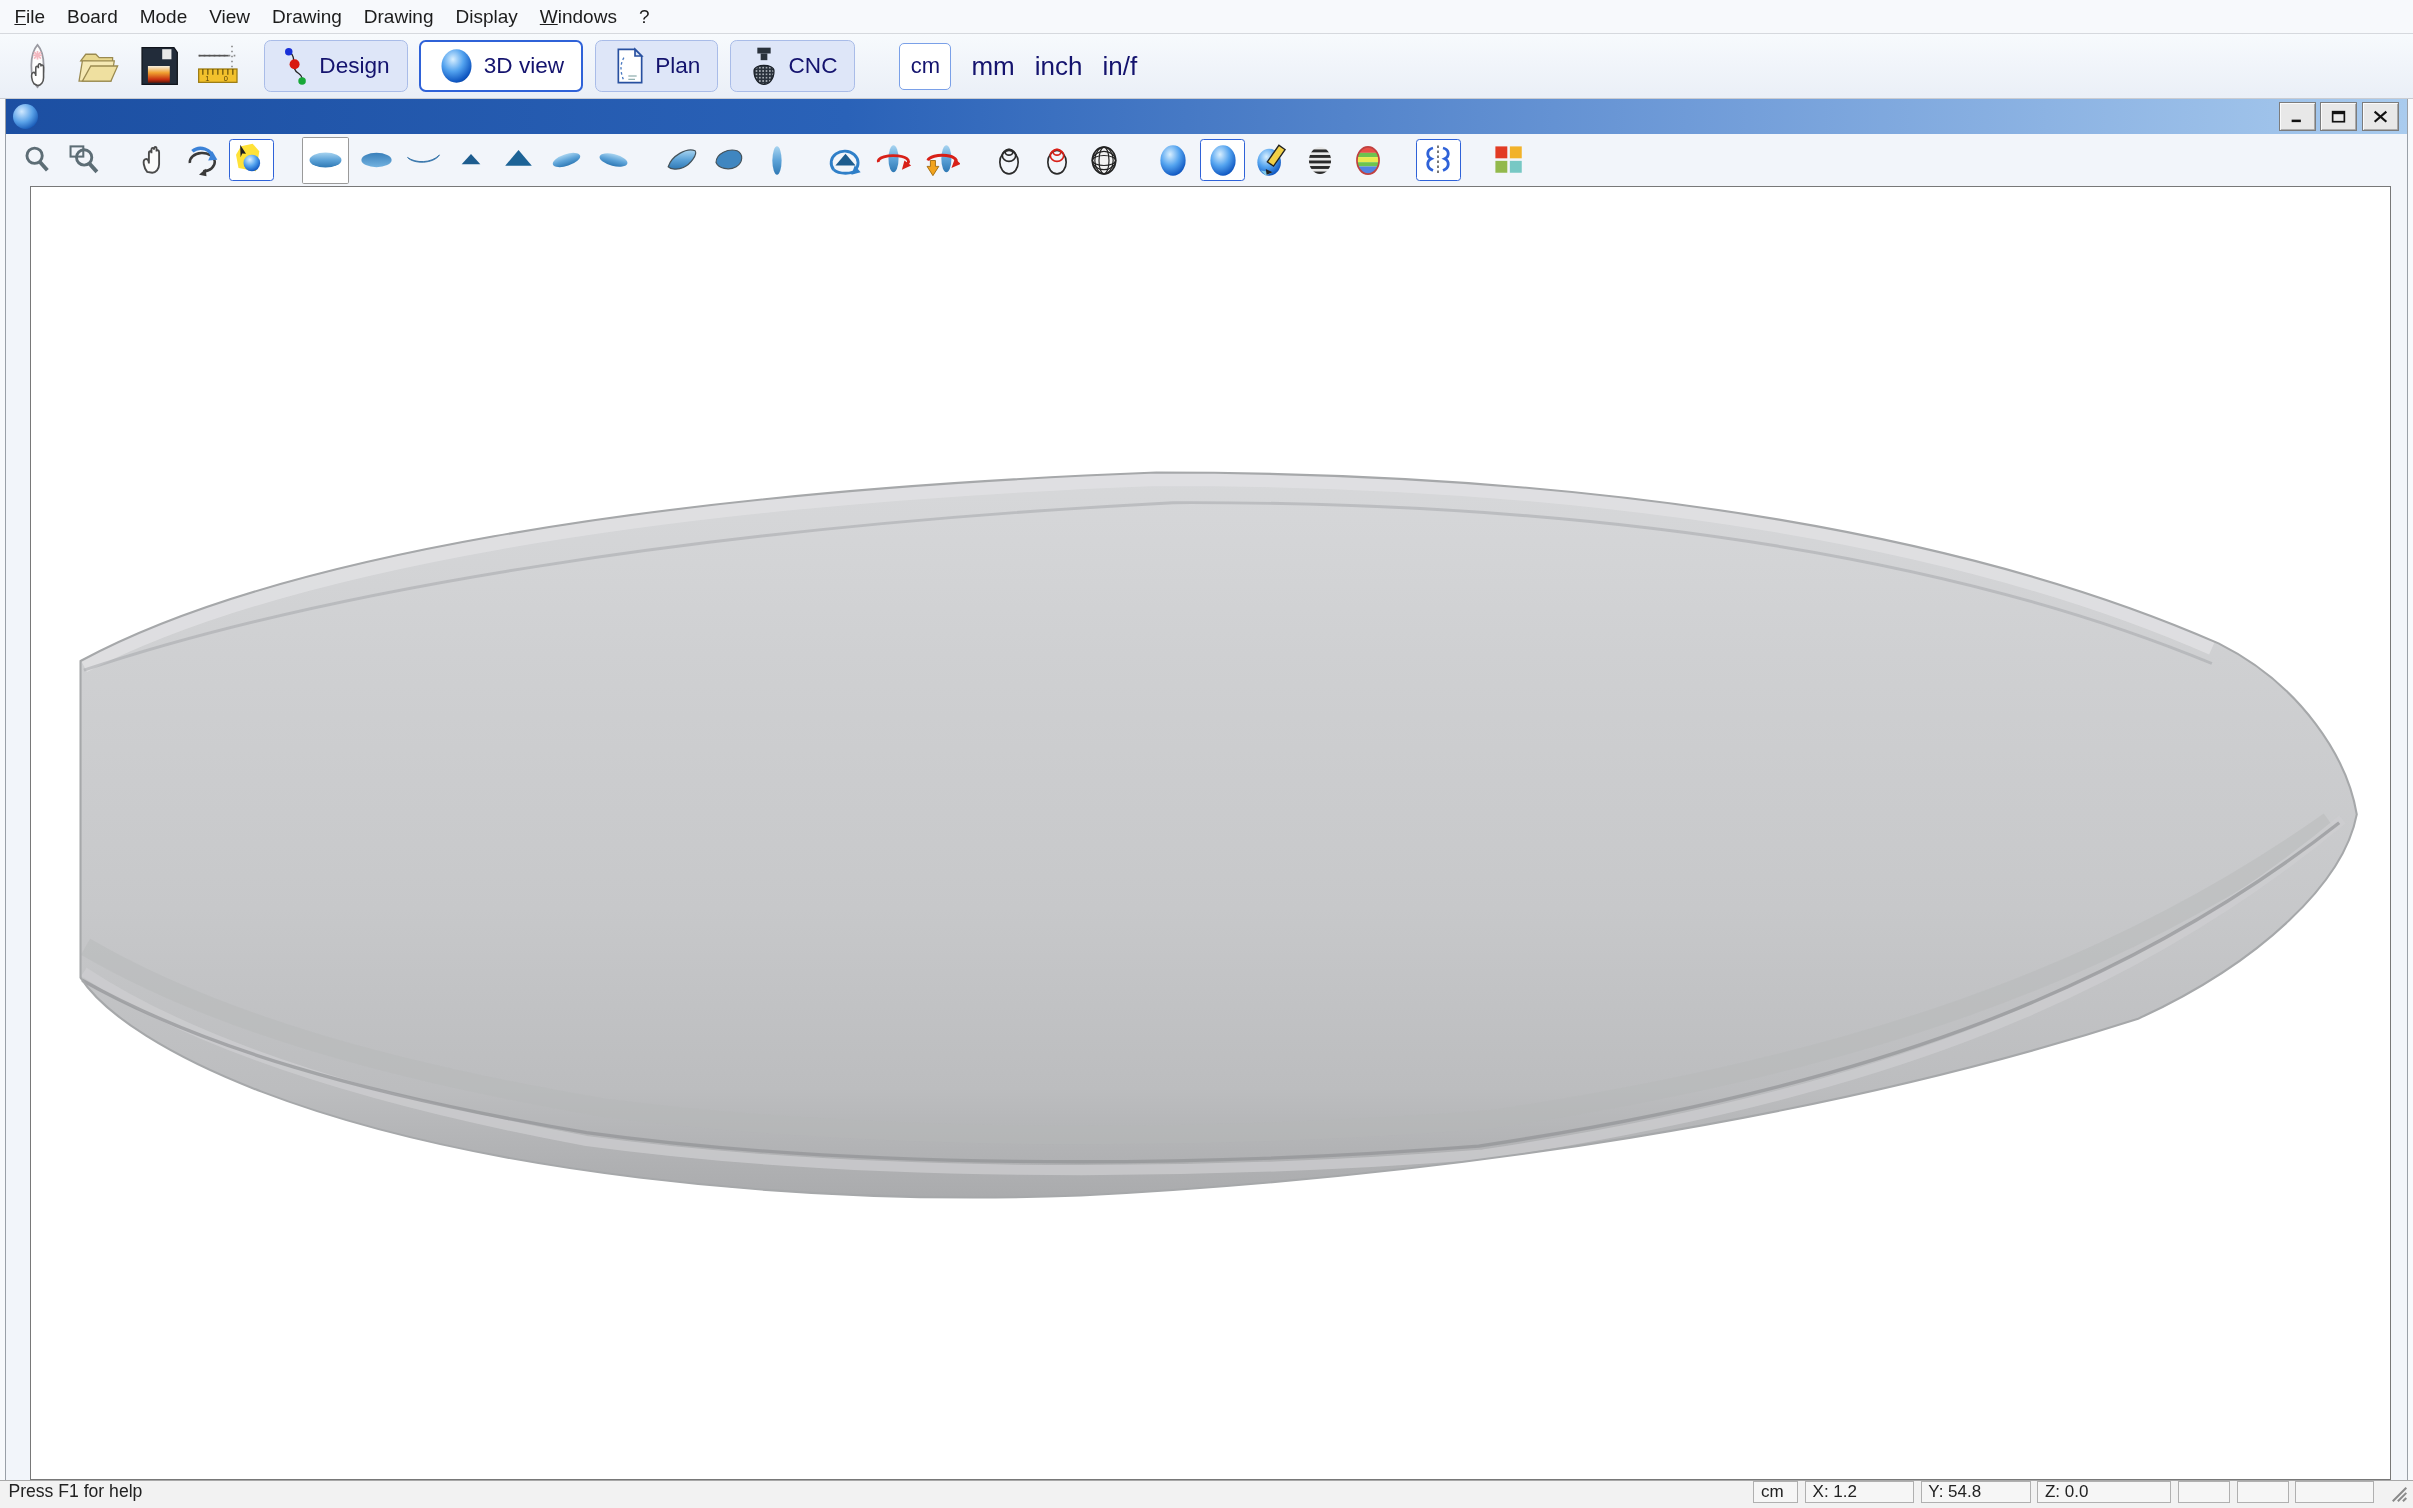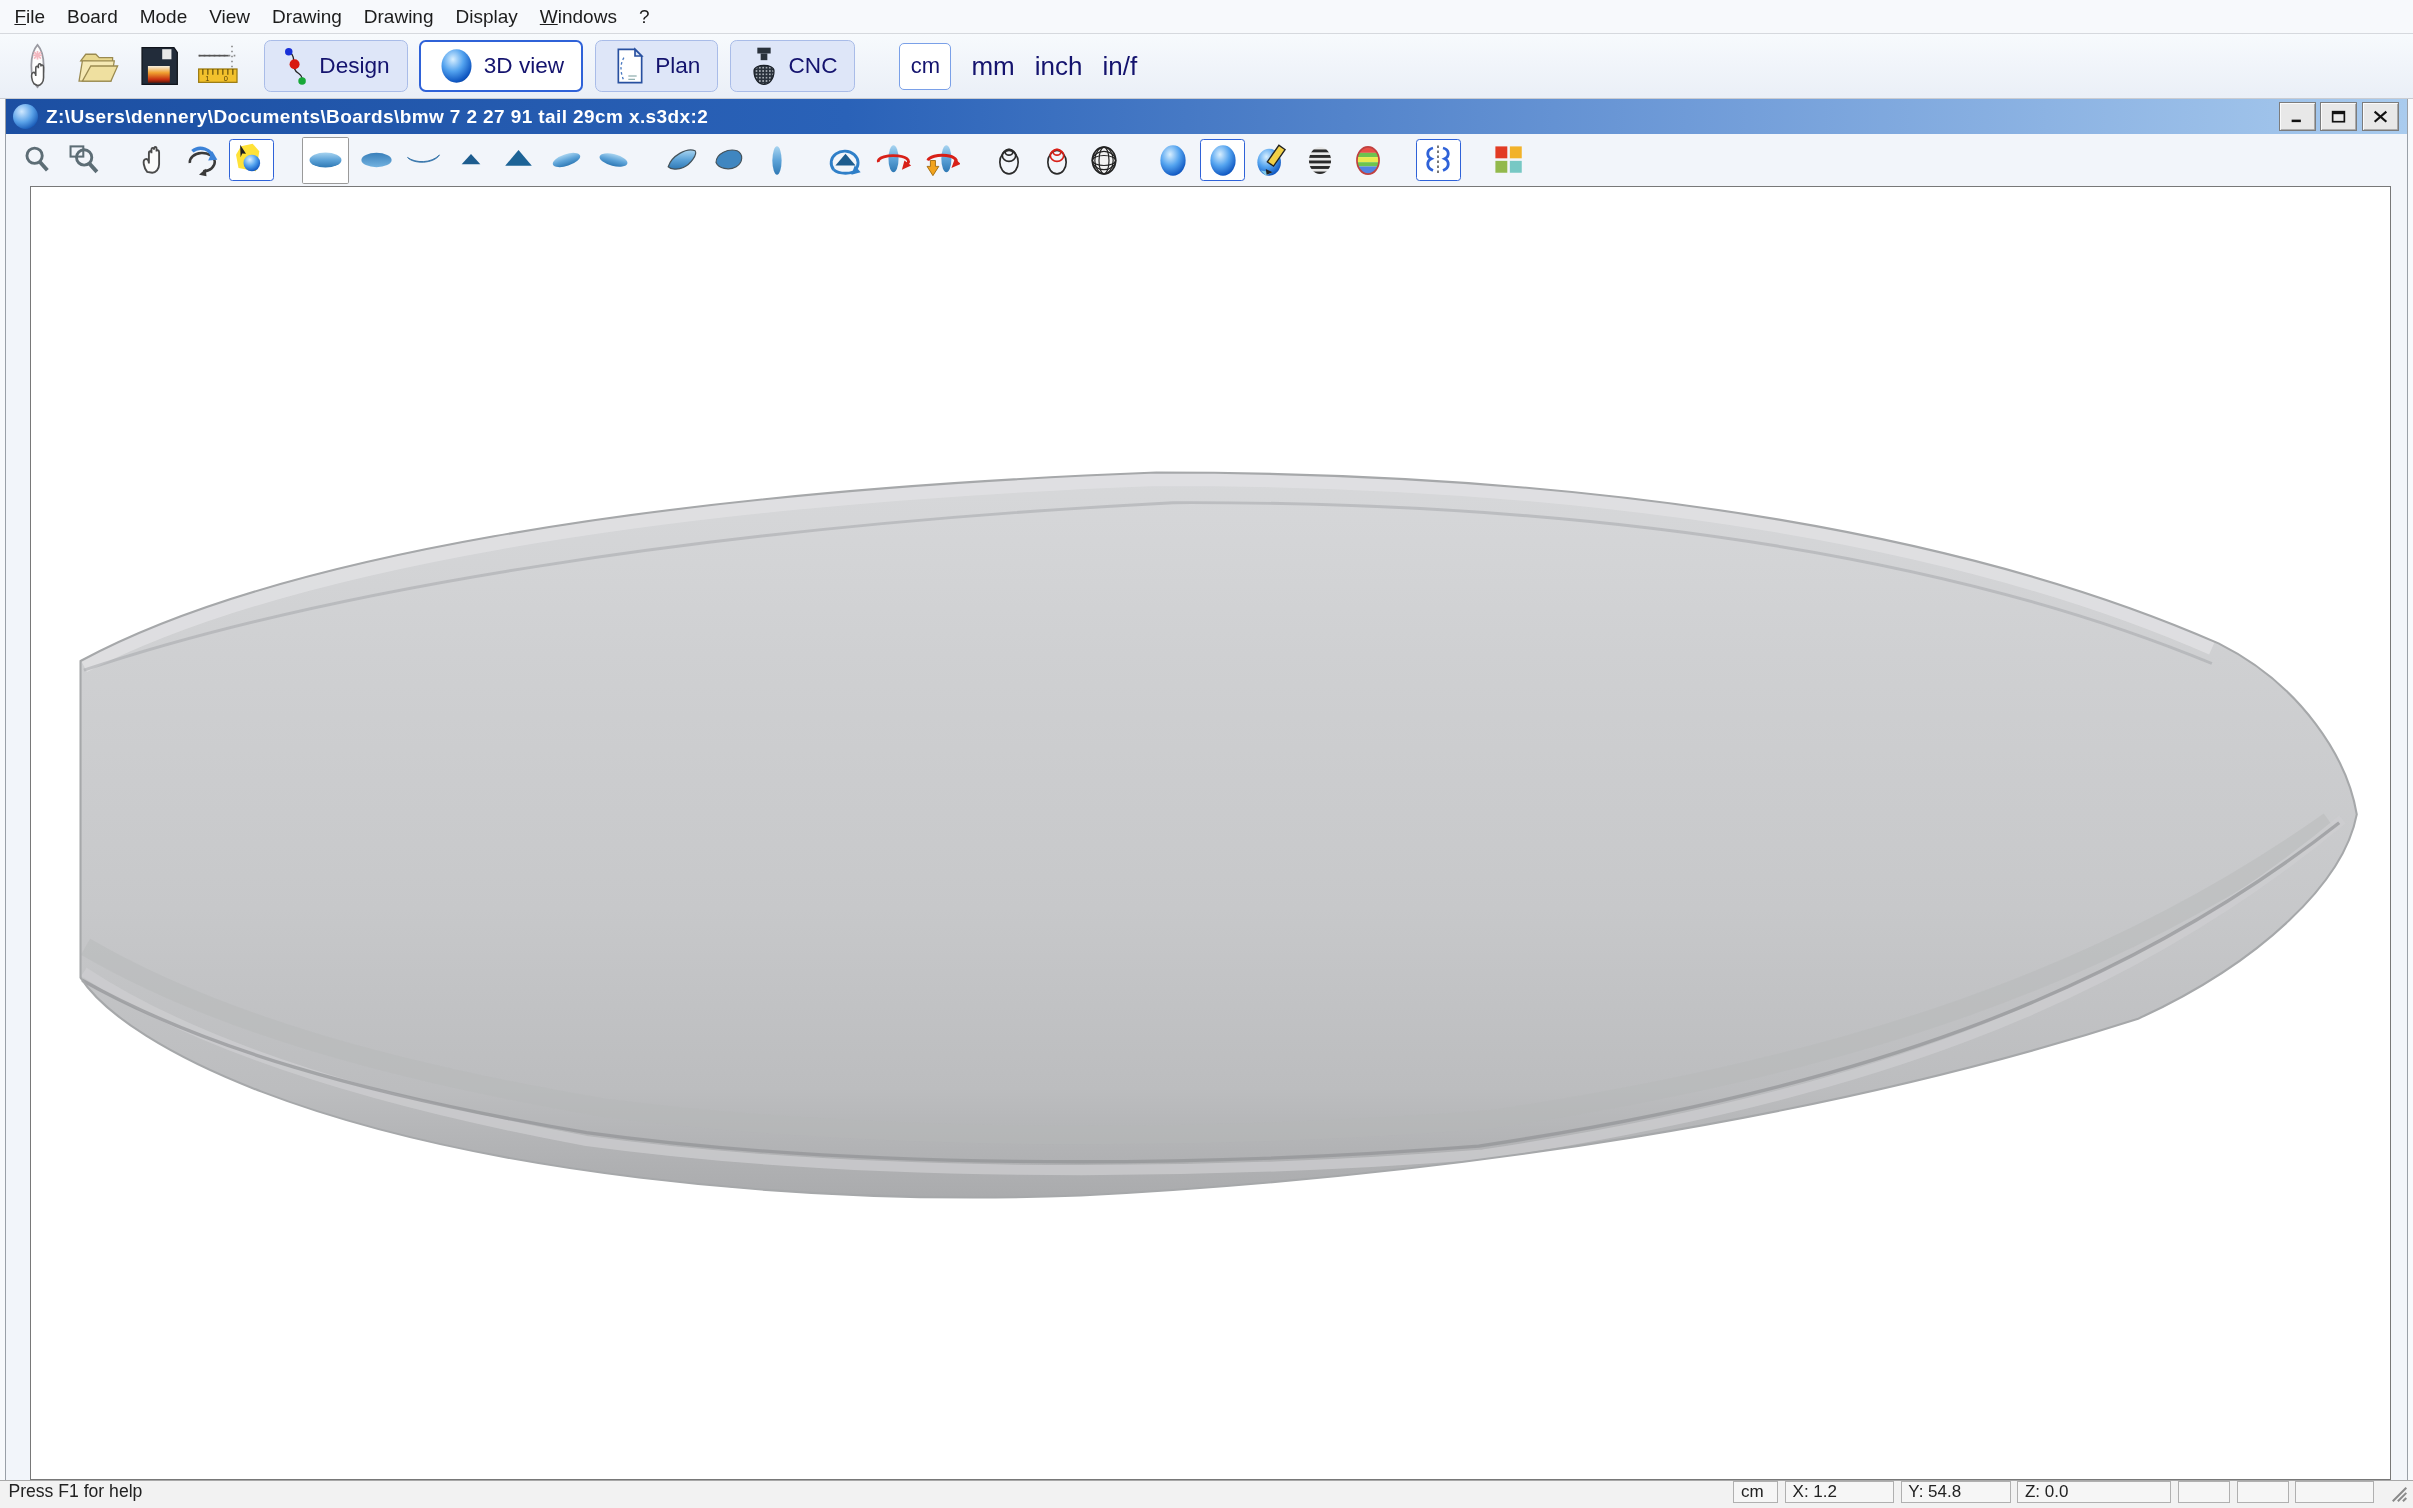--- a/index.html
+++ b/index.html
@@ -204,21 +204,20 @@
     <div class="unitbox">cm</div>
     <div class="unit">mm</div>
     <div class="unit">inch</div>
     <div class="unit">in/f</div>
   </div>
 </div>
 
 <div class="childwin">
   <div class="titlebar">
     <div class="title-ico"></div>
-    <div class="title-text">Z:\Users\dennery\Documents\Boards\bmw 7 2 27 91 tail 29cm x.s3dx:2</div>
     <div class="winctrls">
       <div class="wbtn">
         <svg width="17" height="13.4" viewBox="0 0 20 16">
             <line x1="3" y1="13" x2="14" y2="13" stroke="#111" stroke-width="3"></line>
           </svg>
       </div>
       <div class="wbtn">
         <svg width="17" height="13.4" viewBox="0 0 20 16">
             <rect x="3" y="2" width="14" height="12" fill="none" stroke="#111" stroke-width="2"></rect>
             <line x1="3" y1="3.5" x2="17" y2="3.5" stroke="#111" stroke-width="3"></line>
@@ -500,21 +499,21 @@
            C940,1440 560,1398 312,1303
            C205,1262 125,1212 96,1167 Z" fill="none" stroke="#a6a8aa" stroke-width="2.5"></path>
 </svg>
 
 <div class="statusbar">
   <span>Press F1 for help</span>
   <div class="scells">
     <div class="scell" style="width:45px">cm</div>
     <div class="scell" style="width:109px">X: 1.2</div>
     <div class="scell" style="width:110px">Y: 54.8</div>
-    <div class="scell" style="width:154px">Z: 0.0</div>
+    <div class="scell" style="width:134px">Z: 0.0</div>
     <div class="scell" style="width:52px"></div>
     <div class="scell" style="width:52px"></div>
     <div class="scell" style="width:79px"></div>
     <svg class="grip" viewBox="0 0 26 26">
       <g stroke="#8a8a8a" stroke-width="2.4">
         <line x1="24" y1="8" x2="8" y2="24"></line>
           <line x1="24" y1="14" x2="14" y2="24"></line>
           <line x1="24" y1="20" x2="20" y2="24"></line>
       </g>
     </svg>

